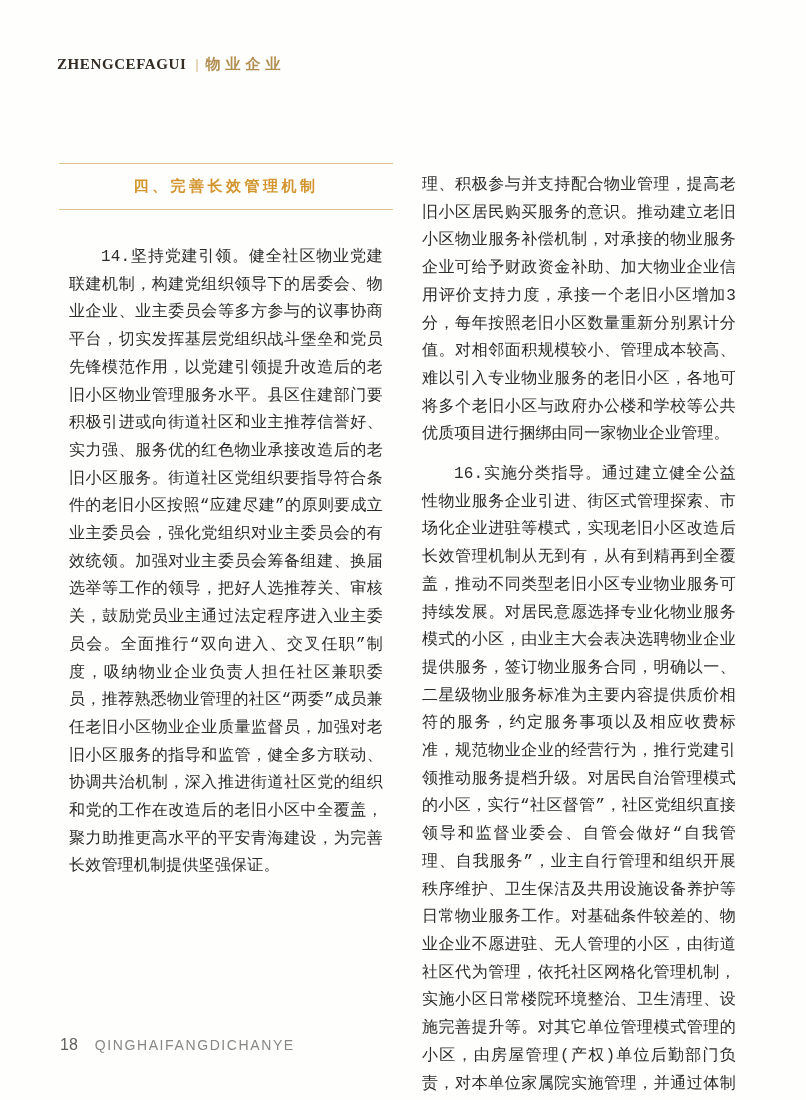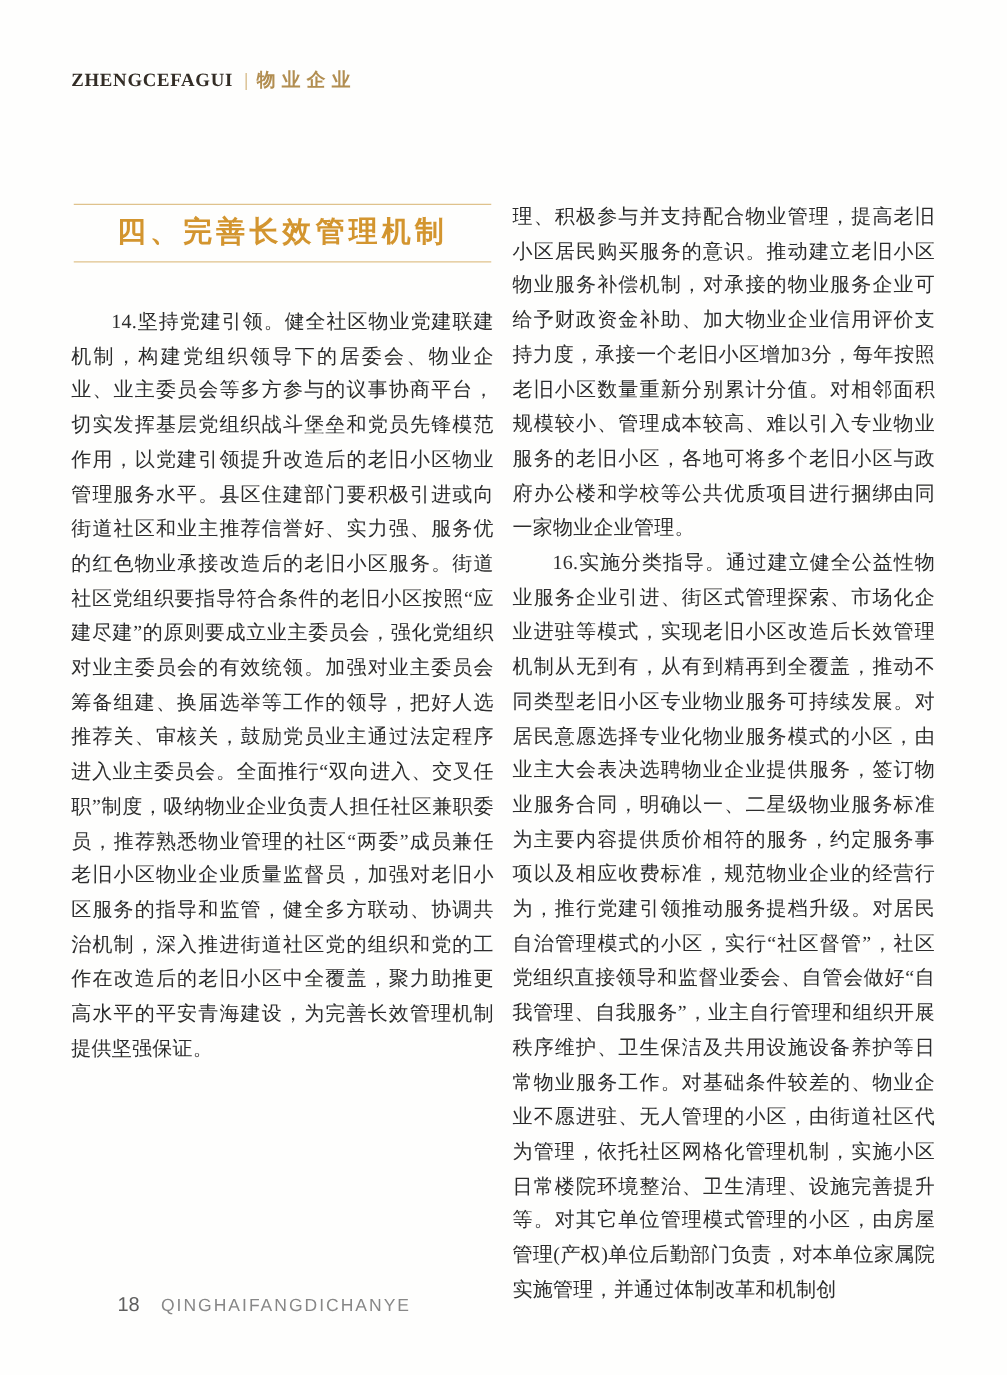--- a/index.html
+++ b/index.html
@@ -61,41 +61,41 @@
   }
   .section-title-box {
     margin: 3px 2px 34px 2px;
     border-top: 1px solid #dfc28c;
     border-bottom: 1px solid #dfc28c;
     padding: 9px 0 10px 0;
     text-align: center;
   }
   .section-title {
     margin: 0;
-    font-size: 23px;
+    font-size: 15px;
     line-height: 26px;
     font-weight: 700;
     color: #d3952f;
     letter-spacing: 3.5px;
   }
   .para {
-    margin: 0;
+    margin: 12px;
+    font-family: Liberation Mono, monospace;
   }
   .para.indent {
     text-indent: 2em;
   }
 
   
   .page-footer {
     position: absolute;
     left: 60px;
     top: 1036px;
     font-family: "Liberation Sans", "DejaVu Sans", sans-serif;
     white-space: nowrap;
-    margin-left: 34px;
   }
   .page-number {
     display: inline-block;
     color: #5f5f5f;
     font-size: 16px;
     margin-right: 17px;
   }
   .journal-name {
     display: inline-block;
     color: #878787;

